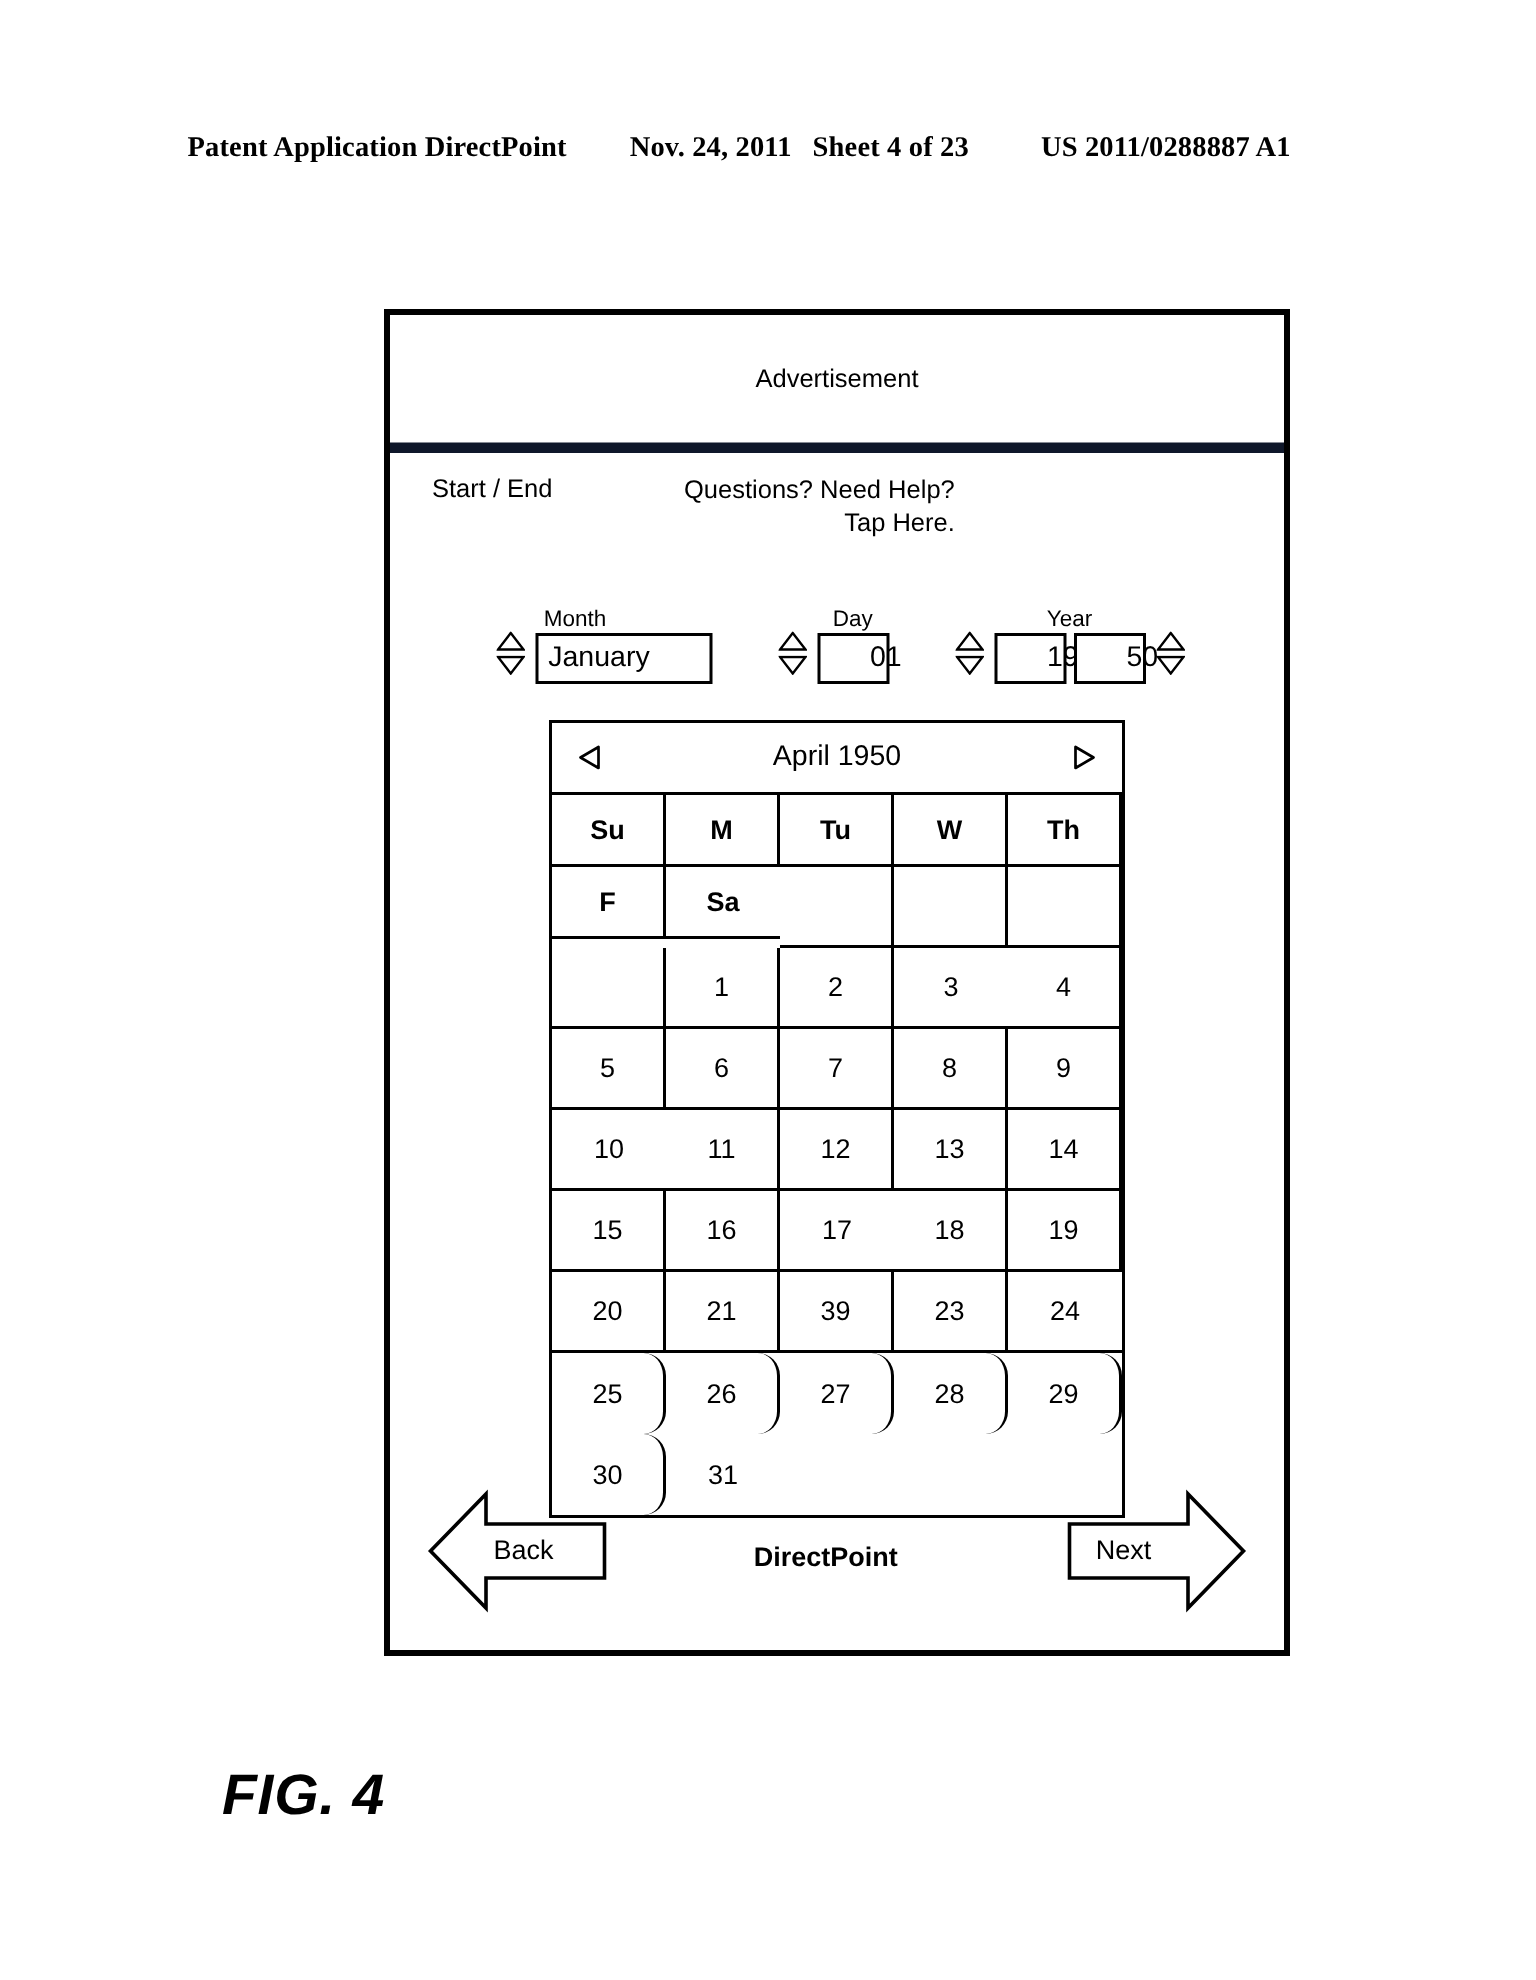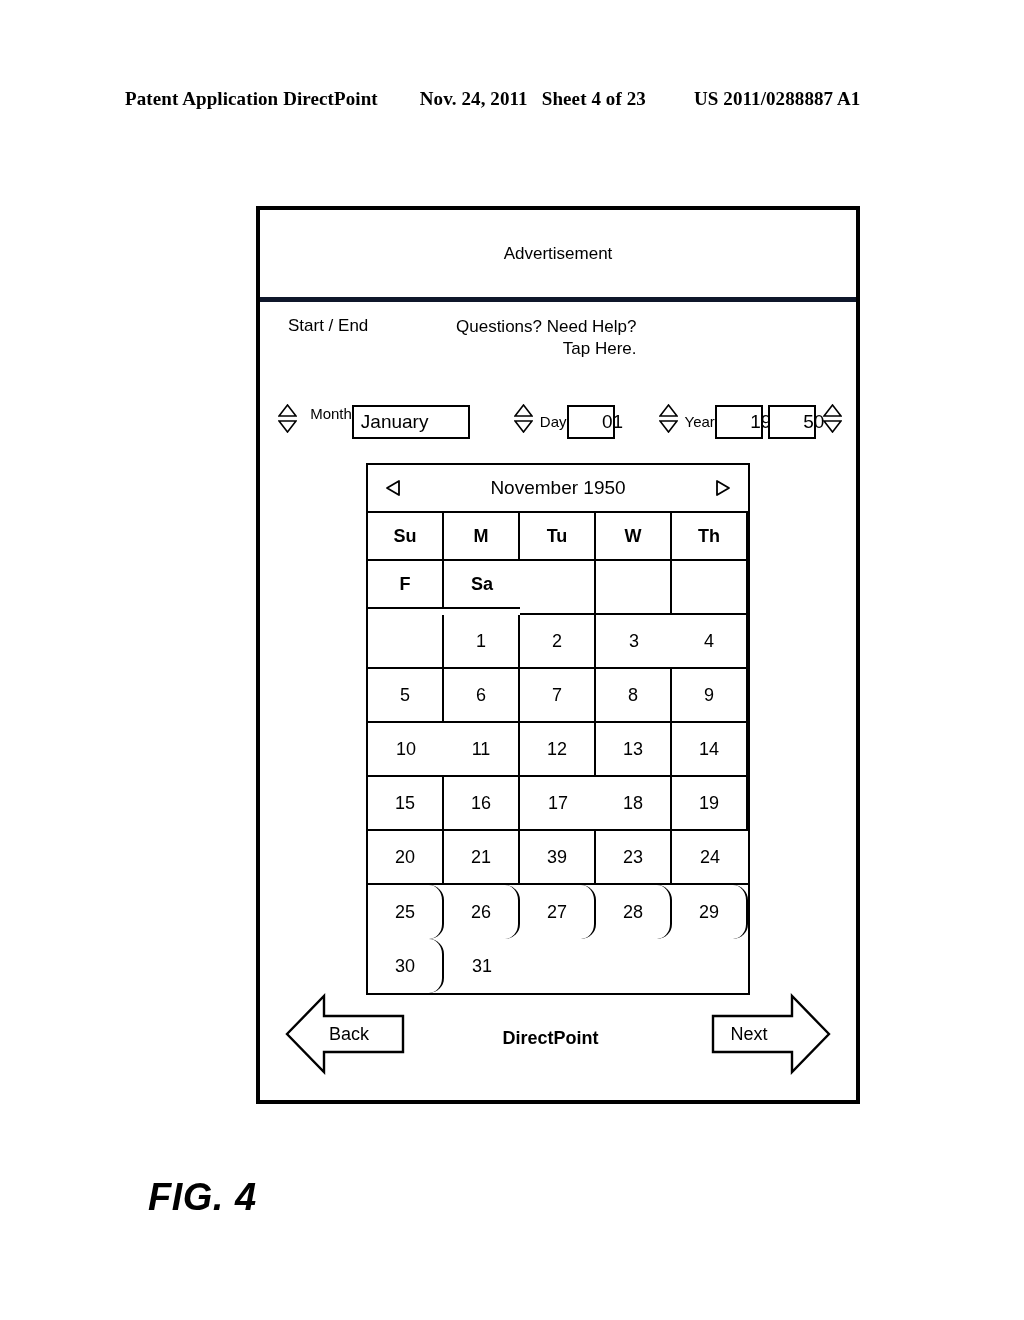--- a/index.html
+++ b/index.html
@@ -44,21 +44,21 @@
     width: 604px;
     height: 898px;
     border: 4px solid #000000;
     box-sizing: border-box;
     background: #ffffff;
   }
 
   
   .ad-band {
     height: 92px;
-    border-bottom: 5px solid #0f172a;
+    border-bottom: 7px solid #0f172a;
     display: flex;
     align-items: center;
     justify-content: center;
     box-sizing: border-box;
   }
   .ad-text {
     font-size: 17px;
   }
 
   
@@ -120,21 +120,21 @@
   
   .tri-wrap {
     position: relative;
     width: 19px;
     height: 13px;
   }
   .tri-wrap svg { display: block; }
 
   .labeled-field {
     display: flex;
-    flex-direction: row;
+    flex-direction: column;
     align-items: flex-start;
   }
   .field-label {
     font-size: 15px;
     margin-bottom: 1px;
     padding-left: 6px;
   }
   .field-label.centered {
     align-self: center;
     padding-left: 0;
@@ -379,21 +379,21 @@
 
   </div>
 
   <div class="calendar">
     <div class="cal-header">
       <span class="cal-nav">
         <svg width="20" height="20" viewBox="0 0 20 20">
             <polygon points="4,10 16,3 16,17" fill="#ffffff" stroke="#000000" stroke-width="1.8" stroke-linejoin="round"></polygon>
           </svg>
       </span>
-      <span class="cal-title">November 1950</span>
+      <span class="cal-title">April 1950</span>
       <span class="cal-nav">
         <svg width="20" height="20" viewBox="0 0 20 20">
             <polygon points="16,10 4,3 4,17" fill="#ffffff" stroke="#000000" stroke-width="1.8" stroke-linejoin="round"></polygon>
           </svg>
       </span>
     </div>
     <div class="cal-grid" id="cal-grid">
         <div class="cal-cell dow">Su</div>
         <div class="cal-cell dow">M</div>
         <div class="cal-cell dow">Tu</div>

